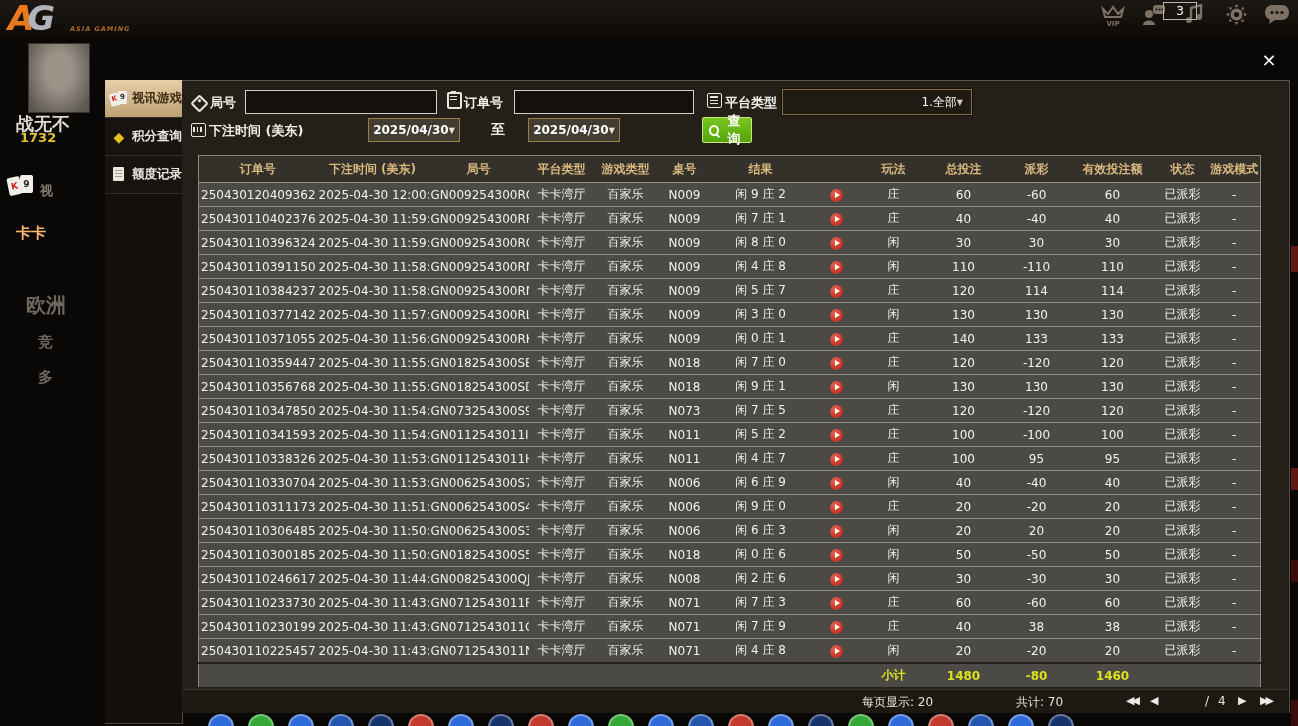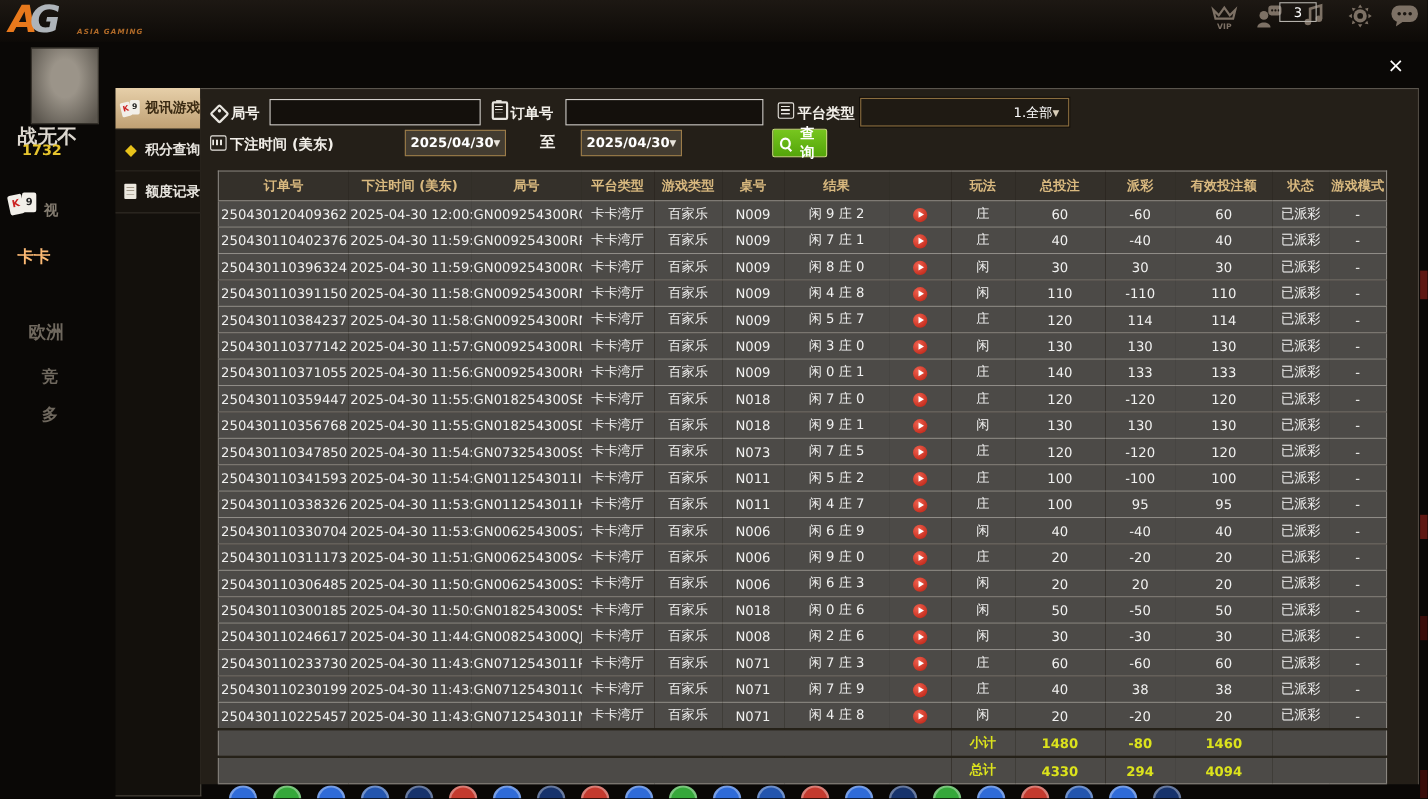--- a/index.html
+++ b/index.html
@@ -119,21 +119,21 @@
 </head>
 <body>
 
 <div id="app">
 
   <div id="bgfrags">
       <div class="frag" style="left: 16px; top: 112px; color: rgb(220, 215, 207); font-size: 18px; font-weight: bold;">战无不</div>
       <div class="frag" style="left: 20px; top: 130px; color: rgb(230, 196, 46); font-size: 13px; font-weight: bold;">1732</div>
       <div class="frag" style="left: 40px; top: 182px; color: rgb(132, 124, 112); font-size: 13px; font-weight: bold;">视</div>
       <div class="frag" style="left: 16px; top: 224px; color: #fdba74; font-size: 15px; font-weight: bold;">卡卡</div>
-      <div class="frag" style="left: 26px; top: 292px; color: rgb(111, 104, 94); font-size: 16px; font-weight: bold;">欧洲</div>
+      <div class="frag" style="left: 26px; top: 292px; color: rgb(111, 104, 94); font-size: 20px; font-weight: bold;">欧洲</div>
       <div class="frag" style="left: 38px; top: 333px; color: rgb(111, 104, 94); font-size: 15px; font-weight: bold;">竞</div>
       <div class="frag" style="left: 38px; top: 368px; color: rgb(111, 104, 94); font-size: 15px; font-weight: bold;">多</div>
       <div class="frag" style="left: 40px; top: 709px; color: rgb(207, 199, 171); font-size: 16px; font-weight: bold; margin-top: 22px;">14132</div>
     </div>
   <div class="avatar"></div>
   <div class="mini-cards">
       <i class="k">K</i>
       <i class="n9">9</i>
     </div>
   <div id="chips">
@@ -632,15 +632,25 @@
           <td colspan="8"></td>
           <td>总计</td>
           <td>4330</td>
           <td>294</td>
           <td>4094</td>
           <td colspan="2"></td>
         </tr>
       </tbody>
   </table>
 
+  <div class="pagebar">
+    <span class="pg" style="left:679px;">每页显示: 20</span>
+    <span class="pg" style="left:833px;">共计: 70</span>
+    <span class="pg arrow dbl" style="left:943px;">◀◀</span>
+    <span class="pg arrow" style="left:967px;">◀</span>
+    <span class="pg" style="left:1022px;">/</span>
+    <span class="pg" style="left:1035px;">4</span>
+    <span class="pg arrow" style="left:1055px;">▶</span>
+    <span class="pg arrow dbl" style="left:1077px;">▶▶</span>
+  </div>
   <div class="pagenum">3</div>
 
 </div>
 
 </body></html>

